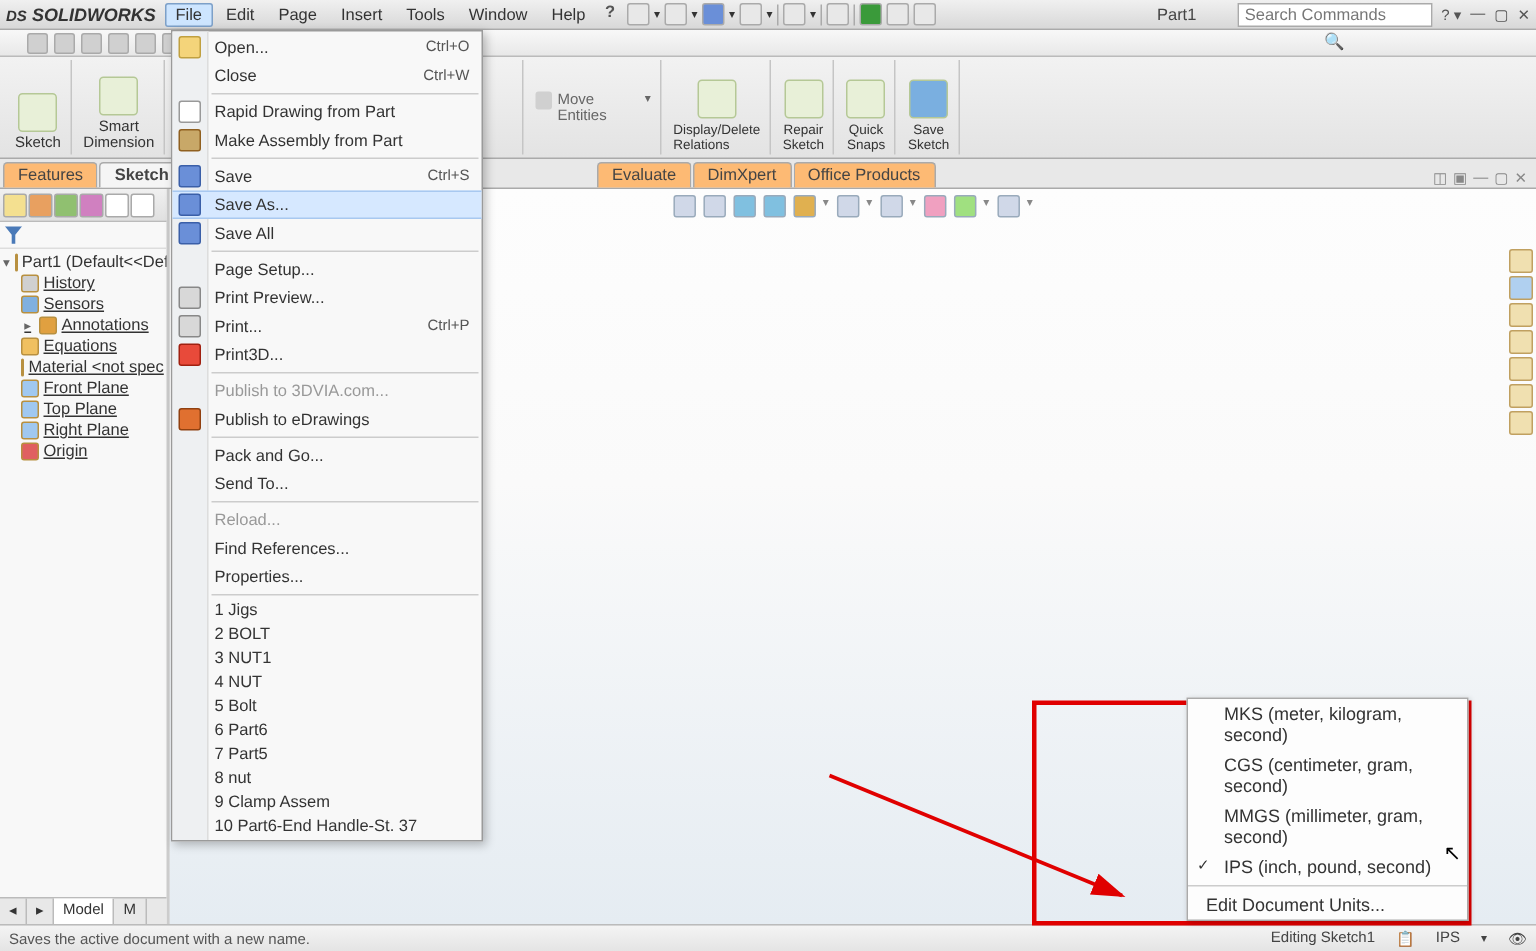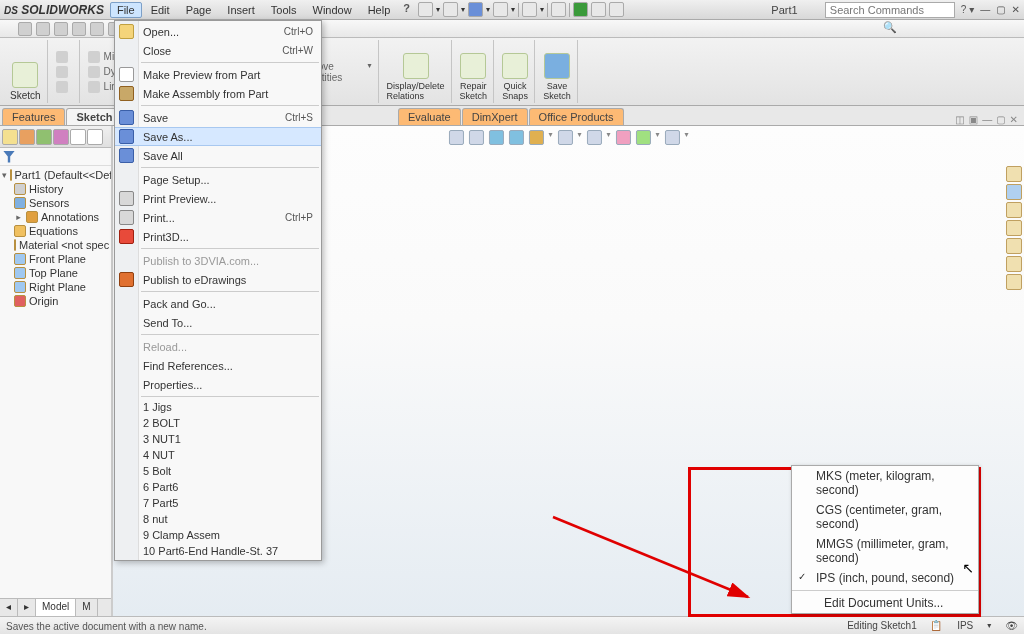--- a/index.html
+++ b/index.html
@@ -41,21 +41,21 @@
   .sidebar { width:112px; background:#f8f8f8; border-right:1px solid #ccc; display:flex; flex-direction:column; }
   .fmtabs { height:22px; background:linear-gradient(#f0f0f0,#e0e0e0); border-bottom:1px solid #bbb; display:flex; align-items:center; padding:0 2px; gap:1px;}
   .fmtabs .fmt{width:16px;height:16px;border:1px solid #aaa;background:#fff;border-radius:2px;}
   .filterrow{height:18px;border-bottom:1px solid #ddd;display:flex;align-items:center;padding:0 3px;}
   .filterrow .fi{width:12px;height:12px;background:#4a7ab8;clip-path:polygon(0 0,100% 0,60% 50%,60% 100%,40% 100%,40% 50%);}
   .tree{flex:1;overflow:hidden;padding:2px 0;font-size:11px;}
   .tree .tn{display:flex;align-items:center;gap:3px;padding:1px 2px;white-space:nowrap;}
   .tree .tn .exp{width:9px;text-align:center;color:#666;font-size:9px;}
   .tree .tn .tic{width:12px;height:12px;background:#e8c878;border:1px solid #b89040;border-radius:2px;}
   .tree .tn.l1{padding-left:2px;}
-  .tree .tn.l2{padding-left:14px;}
+  .tree .tn.l2{padding-left:14px;text-decoration:underline;}
   .bot-tabs{height:18px;background:#e8e8e8;border-top:1px solid #bbb;display:flex;}
   .bot-tabs .bt{padding:2px 6px;border-right:1px solid #bbb;font-size:10px;}
   .bot-tabs .bt.active{background:#fff;}
 
   .canvas { flex:1; background:linear-gradient(#fdfdfd 0%,#fafafa 40%,#e5ecf2 100%); position:relative; border-left:1px solid #ccc;}
   .view-toolbar{position:absolute;top:4px;left:50%;transform:translateX(-50%);display:flex;gap:5px;}
   .view-toolbar .vi{width:15px;height:15px;background:#d0d8e8;border:1px solid #9ab;border-radius:2px;}
   .right-strip{position:absolute;right:0;top:40px;width:18px;display:flex;flex-direction:column;gap:2px;}
   .right-strip .rs{width:16px;height:16px;background:#f0e0b0;border:1px solid #c0a060;border-radius:2px;}
 
@@ -81,21 +81,21 @@
   .dic.edr{background:#e07030;border:1px solid #904010;}
   .dic.asm{background:#c8a868;border:1px solid #906020;}
   .dd-sep{height:1px;background:#ccc;margin:2px 2px 2px 26px;}
   .dd-recent{padding-left:28px;height:16px;font-size:11px;display:flex;align-items:center;}
 
   
   .units-popup{position:absolute;right:45px;bottom:20px;width:188px;background:#fdfdfd;border:1px solid #aaa;box-shadow:1px 1px 4px rgba(0,0,0,.2);z-index:40;}
   .units-popup .up-item{padding:3px 8px 3px 24px;font-size:12px;position:relative;}
   .units-popup .up-item.checked::before{content:"✓";position:absolute;left:6px;font-size:10px;}
   .units-popup .up-sep{height:1px;background:#ccc;margin:2px 0;}
-  .units-popup .up-item.edit{padding-left:12px;margin-left:20px;}
+  .units-popup .up-item.edit{padding-left:12px;}
   .cursor-arrow{position:absolute;right:50px;bottom:58px;font-size:14px;color:#000;z-index:60;}
 
   
   .redbox{position:absolute;border:3px solid #e00000;z-index:30;pointer-events:none;}
   .redarrow{position:absolute;z-index:35;pointer-events:none;}
   .tip-text{position:absolute;left:6px;bottom:2px;font-size:10px;color:#555;z-index:55;}
 
   .title-icons{display:flex;gap:3px;align-items:center;margin-left:8px;}
   .title-icons .ti{width:15px;height:15px;background:#e8e8e8;border:1px solid #aaa;border-radius:2px;}
   .title-icons .sep{width:1px;height:14px;background:#aaa;}
@@ -157,20 +157,25 @@
   <div class="ib"></div>
   <div class="ib"></div>
   <div class="ib"></div>
   <div class="ib"></div>
 </div>
 
 <div class="ribbon">
   <div class="rgroup">
       <div class="icn"></div>
       <span>Sketch</span>
+    </div>
+  <div class="rgroup">
+      <div class="icn"></div>
+      <span style="text-align:center;white-space:pre">Smart
+Dimension</span>
     </div>
   <div class="rgroup small" style="width:30px">
     <div class="row">
         <div class="si"></div>
       </div>
     <div class="row">
         <div class="si"></div>
       </div>
     <div class="row">
         <div class="si"></div>
@@ -348,21 +353,21 @@
       <span class="lbl">Open...</span>
       <span class="sc">Ctrl+O</span>
     </div>
   <div class="dd-item">
       <span class="lbl">Close</span>
       <span class="sc">Ctrl+W</span>
     </div>
   <div class="dd-sep"></div>
   <div class="dd-item">
       <div class="dic new"></div>
-      <span class="lbl">Make Preview from Part</span>
+      <span class="lbl">Rapid Drawing from Part</span>
     </div>
   <div class="dd-item">
       <div class="dic asm"></div>
       <span class="lbl">Make Assembly from Part</span>
     </div>
   <div class="dd-sep"></div>
   <div class="dd-item">
       <div class="dic save"></div>
       <span class="lbl">Save</span>
       <span class="sc">Ctrl+S</span>

